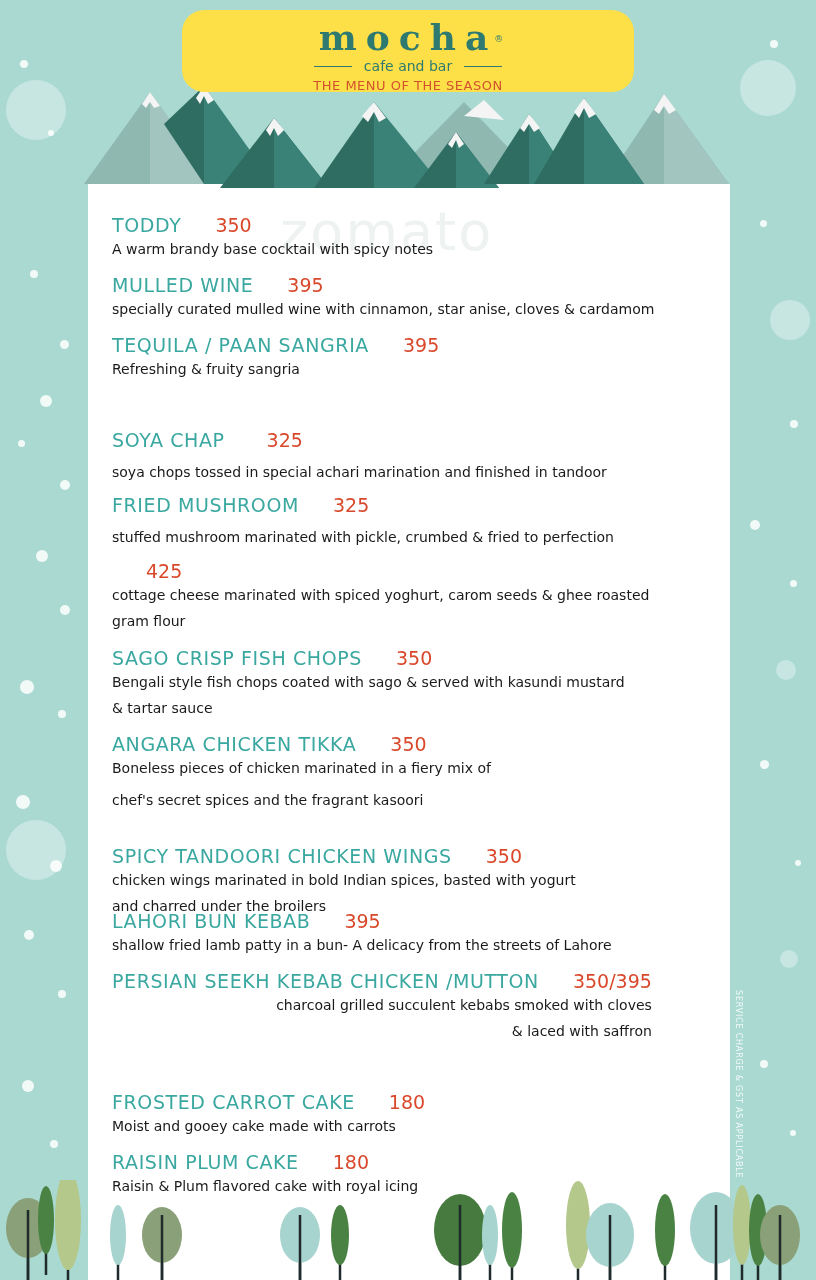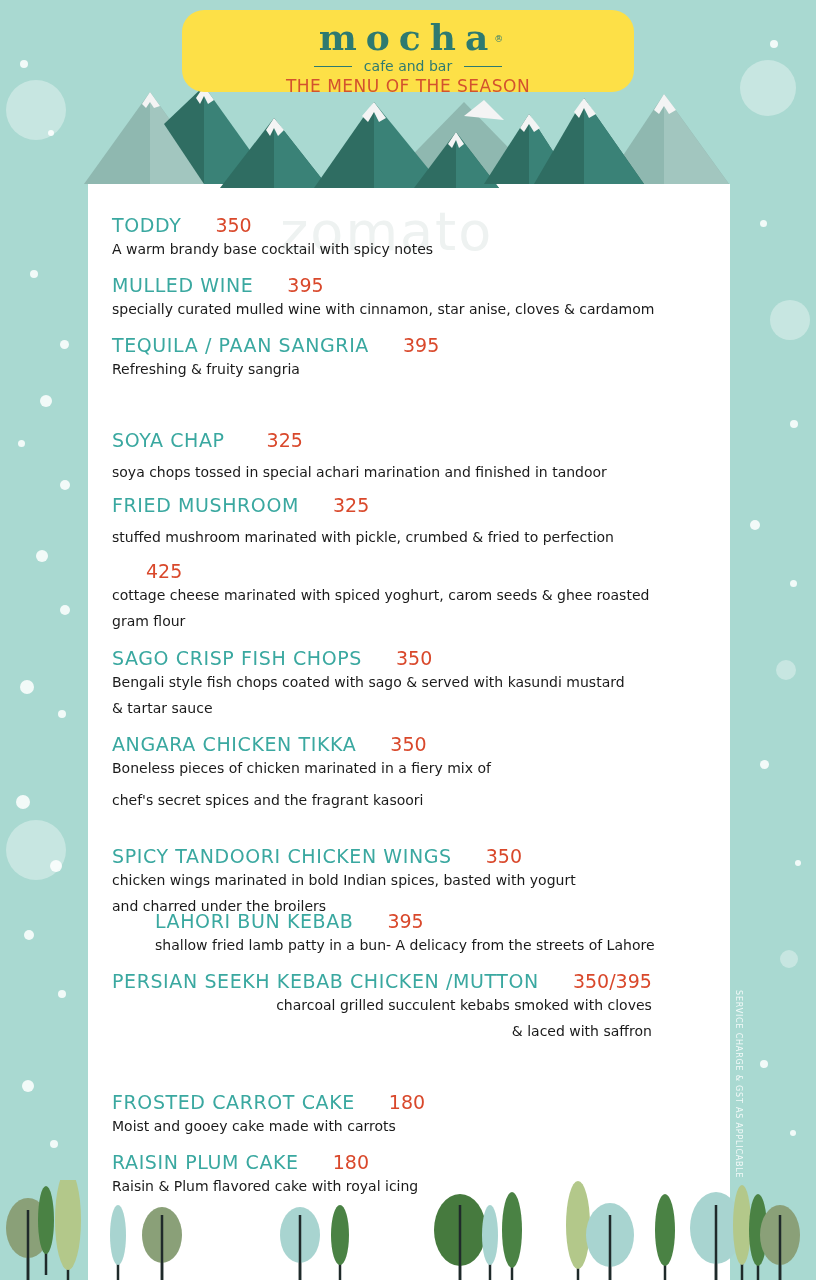--- a/index.html
+++ b/index.html
@@ -19,21 +19,21 @@
       font-size: 36px; letter-spacing: 9px; margin-top: 8px; line-height: 38px;
       position: relative; display: inline-block;
     }
     .brand .reg { position: absolute; right: -6px; top: 2px; font-size: 9px; letter-spacing: 0; font-weight: normal; }
     .tagline-row {
       display: flex; align-items: center; justify-content: center; gap: 12px;
       color: #2e7a70; font-size: 14px; line-height: 16px; margin-top: 2px;
     }
     .tagline-row .dash { display: inline-block; width: 38px; height: 1px; background: #2e7a70; }
     .season {
-      color: #d3522e; font-size: 17px; line-height: 20px; letter-spacing: 0.5px; margin-top: 2px;
+      color: #d3522e; font-size: 13px; line-height: 20px; letter-spacing: 0.5px; margin-top: 2px;
       font-family: "DejaVu Sans", sans-serif;
     }
     .mountains { position: absolute; left: 84px; top: 80px; width: 650px; height: 110px; z-index: 2; }
     .menu-card {
       position: absolute; left: 88px; top: 184px; width: 642px; height: 1096px;
       background: #ffffff; z-index: 1;
     }
     .item { position: absolute; left: 112px; z-index: 4; }
     .item-title { display: flex; align-items: baseline; }
     .item-name {
@@ -202,21 +202,21 @@
   <div class="item-desc" style="margin-top:6px;">chef's secret spices and the fragrant kasoori</div>
 </div>
 <div class="item" style="top:845px;">
   <div class="item-title">
       <span class="item-name">Spicy Tandoori Chicken Wings</span>
       <span class="item-price">350</span>
     </div>
   <div class="item-desc">chicken wings marinated in bold Indian spices, basted with yogurt</div>
   <div class="item-desc">and charred under the broilers</div>
 </div>
-<div class="item" style="top:910px;margin-left:43px;">
+<div class="item" style="top:910px;">
   <div class="item-title">
       <span class="item-name">Lahori Bun Kebab</span>
       <span class="item-price">395</span>
     </div>
   <div class="item-desc">shallow fried lamb patty in a bun- A delicacy from the streets of Lahore</div>
 </div>
 <div class="item" style="top:970px;text-align:right;">
   <div class="item-title">
       <span class="item-name">Persian Seekh  Kebab Chicken /Mutton</span>
       <span class="item-price">350/395</span>

